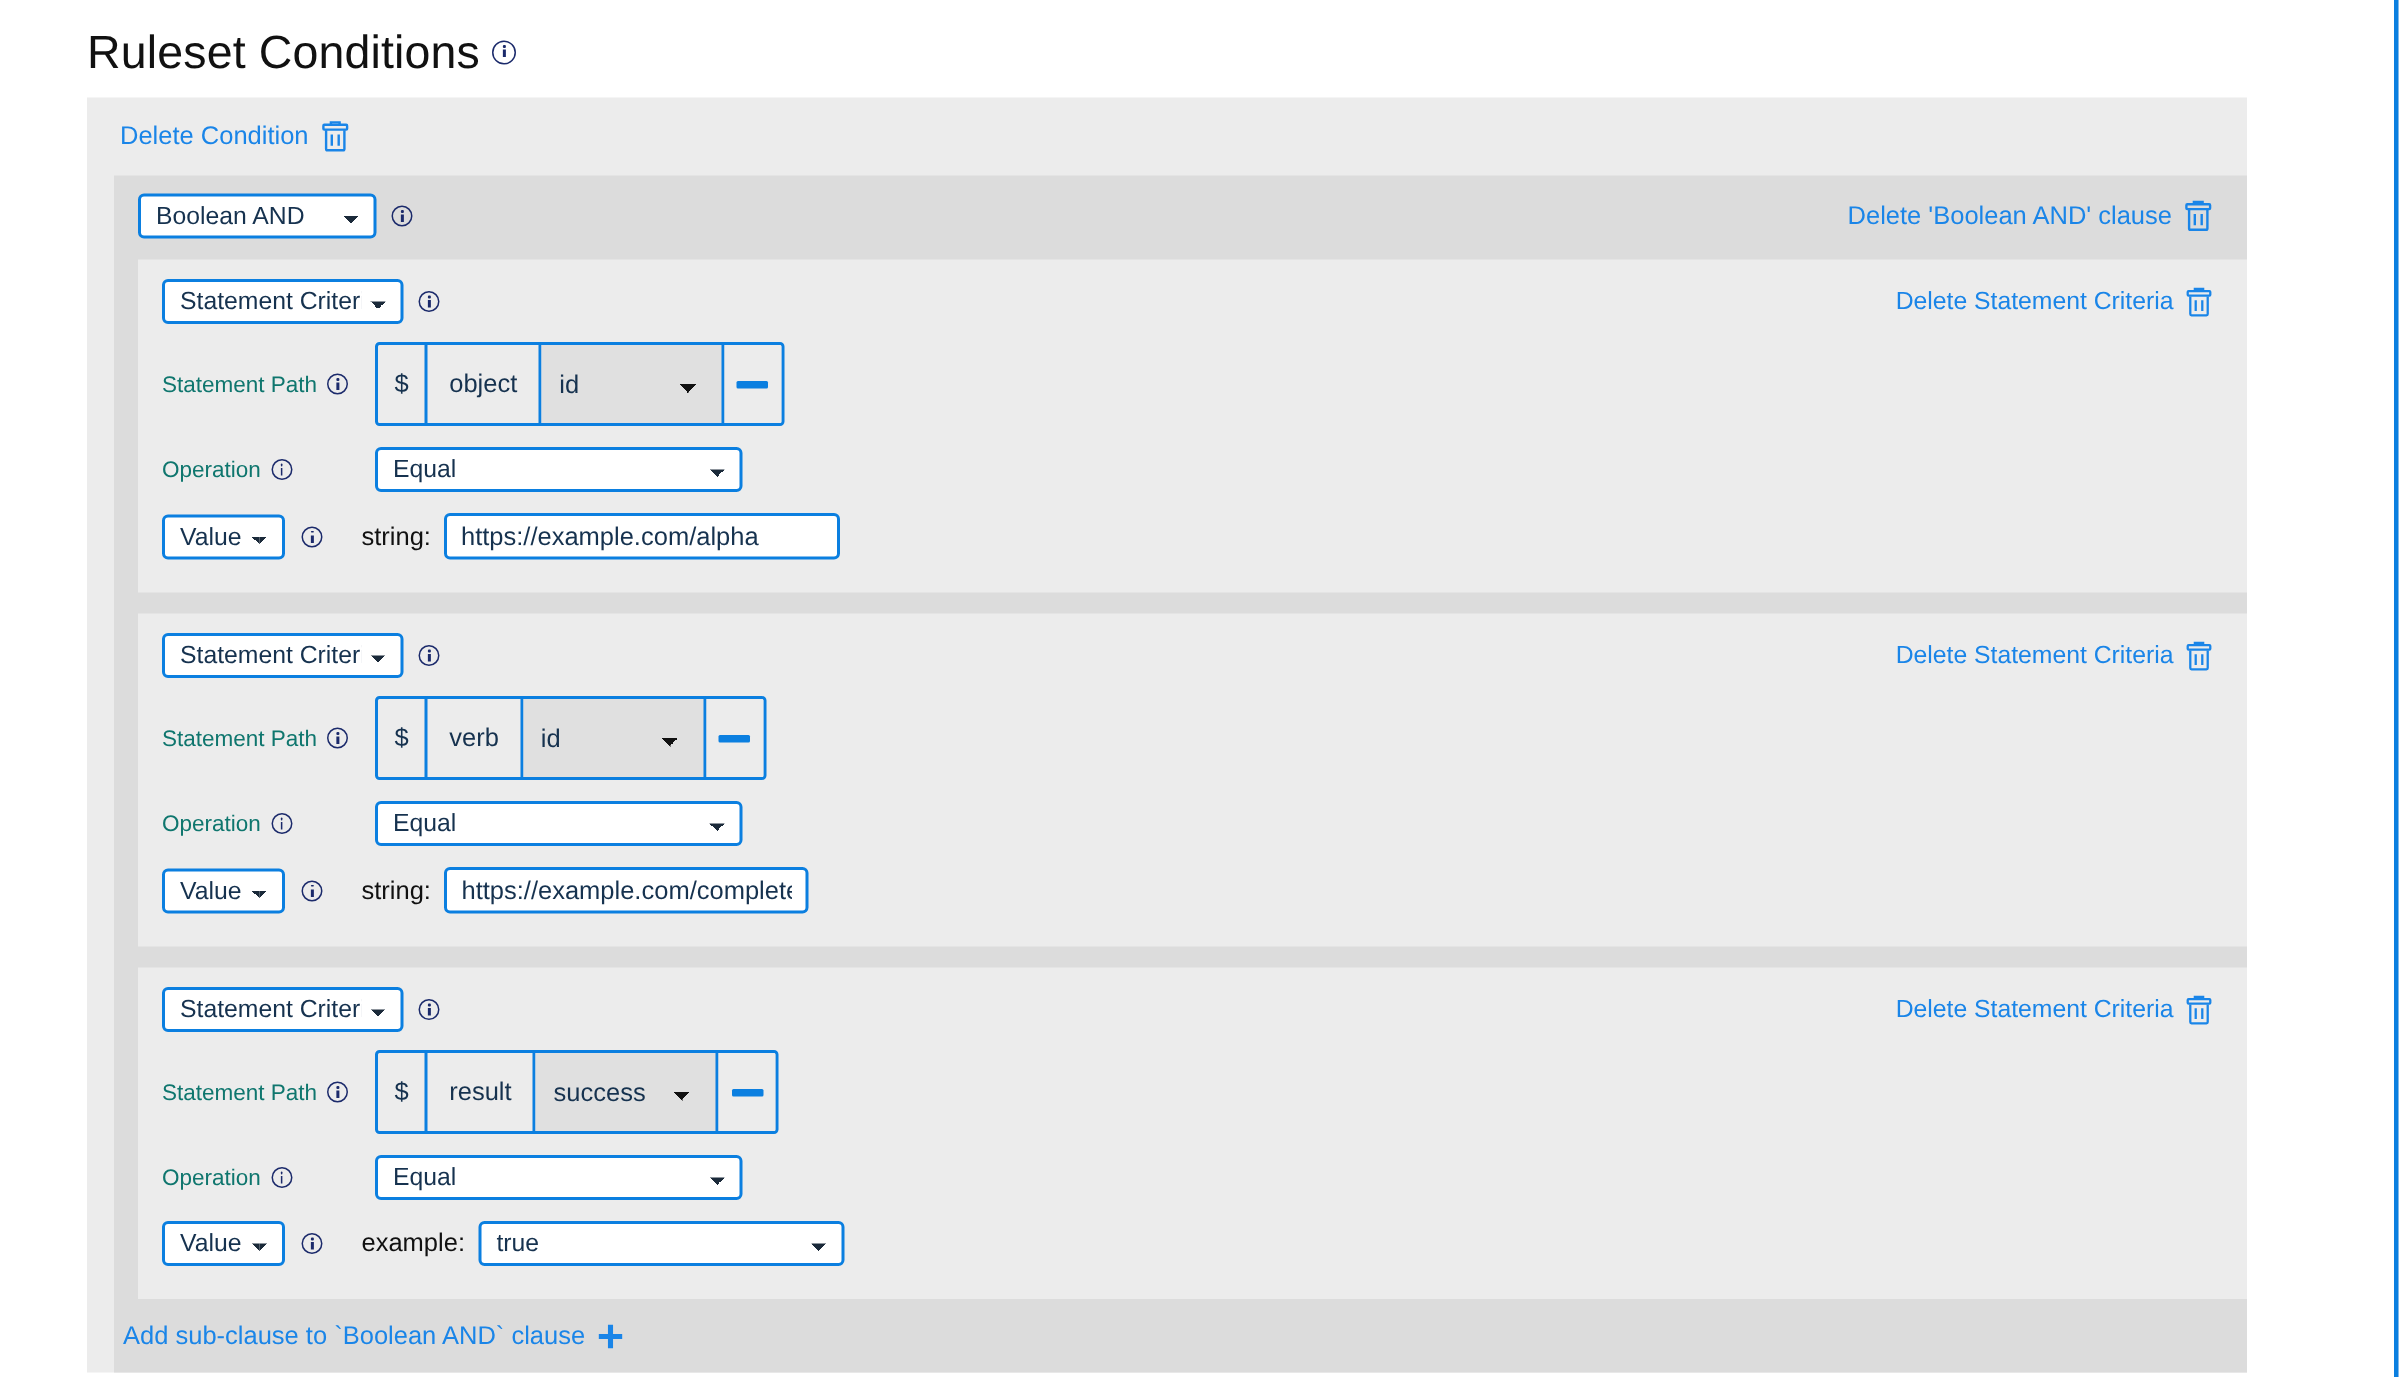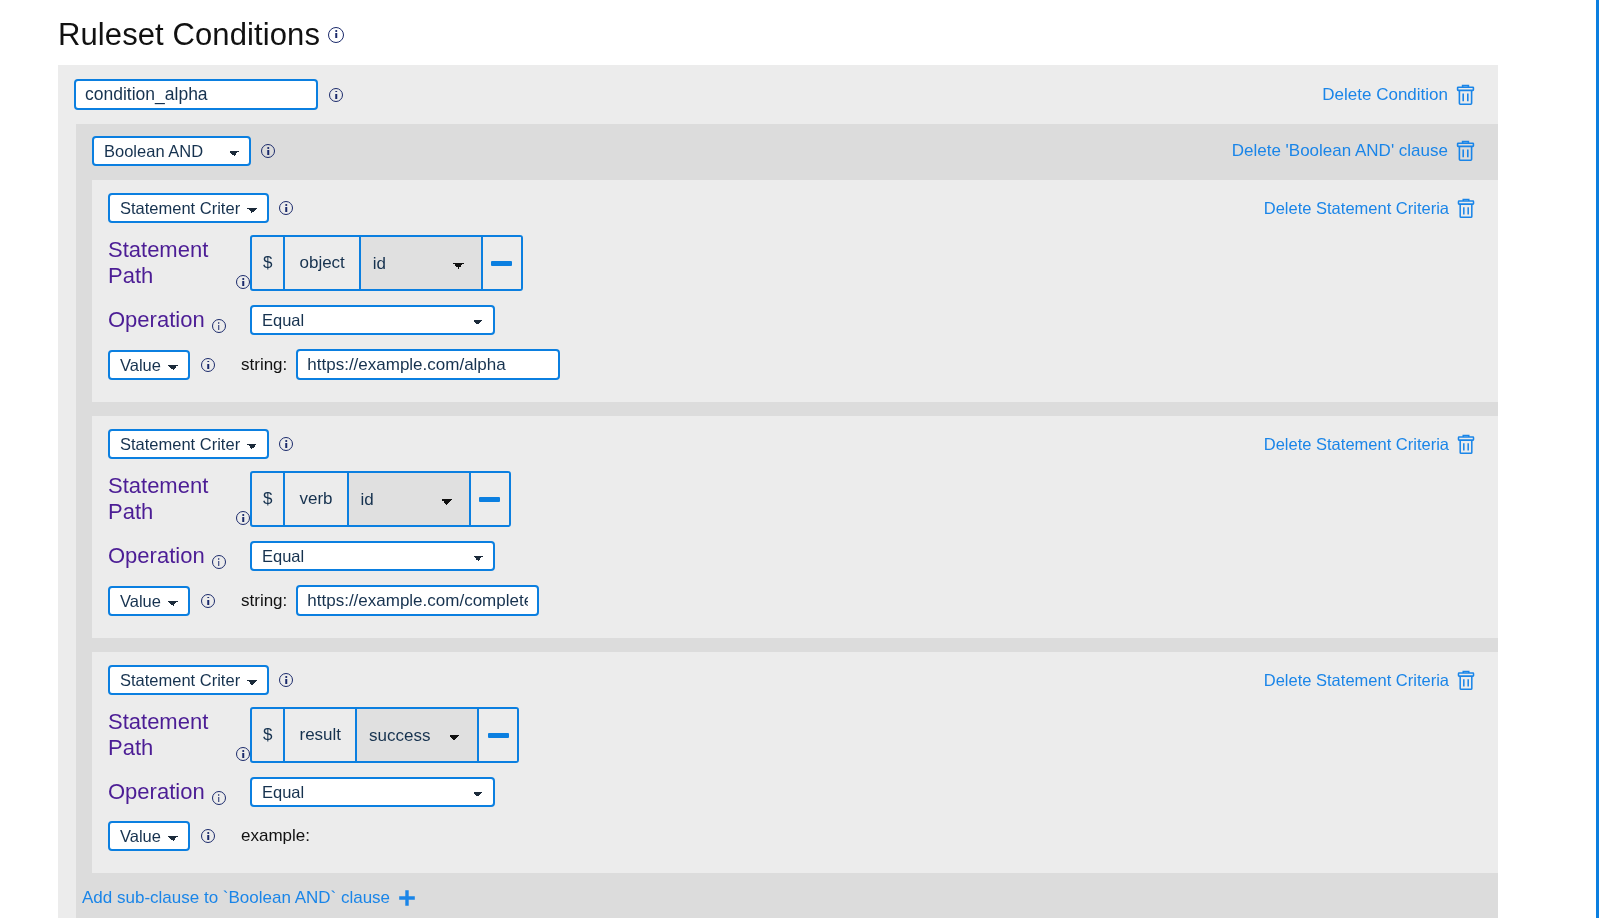--- a/index.html
+++ b/index.html
@@ -85,22 +85,22 @@
   .sel-op     { width: 245px; }
   .sel-value  { width: 82px; }
   .sel-boolval{ width: 244px; }
 
   
   .field-row { display: flex; align-items: center; gap: 0; padding: 0 16px; }
   .row-gap-1 { margin-top: 12px; }
   .row-gap-2 { margin-top: 14px; }
 
   .field-label {
-    font-size: 22px; color: #4c1d95; display: inline-flex;
-    align-items: flex-end; gap: 7px; width: 142px; flex: 0 0 auto;
+    font-size: 15px; color: #0f766e; display: inline-flex;
+    align-items: center; gap: 7px; width: 142px; flex: 0 0 auto;
   }
   .pre-label { font-size: 17px; color: #111; margin: 0 9px 0 26px; }
 
   
   .path-ctl {
     display: inline-flex; align-items: stretch;
     border: 2px solid #0b7fe0; border-radius: 3px; height: 56px;
     overflow: hidden; background: #ececec;
   }
   .path-seg {
@@ -139,24 +139,20 @@
 <div class="page">
 
   <div class="section-title">
     <span>Ruleset Conditions</span>
     <span class="info info-lg"></span>
   </div>
 
   <div class="condition-panel">
 
     <div class="panel-row">
-      <div style="display:flex;align-items:center;gap:11px;">
-        <input class="txt-input name-input" type="text" value="condition_alpha" style="">
-        <span class="info"></span>
-      </div>
       <button class="link-btn">
         <span>Delete Condition</span>
         <svg class="ico" width="21" height="22" viewBox="0 0 21 22" fill="none" stroke="#1a85e8" stroke-width="1.6">
           <rect x="2.6" y="3.2" width="15.8" height="3.2" rx="0.6"></rect>
           <path d="M4.4 6.9 L4.4 19.3 Q4.4 20.2 5.3 20.2 L15.7 20.2 Q16.6 20.2 16.6 19.3 L16.6 6.9"></path>
           <path d="M7.6 3.2 L7.6 1.6 L13.4 1.6 L13.4 3.2"></path>
           <path d="M8.2 9.6 L8.2 17.2 M12.8 9.6 L12.8 17.2"></path>
         </svg>
       </button>
     </div>
@@ -338,20 +334,23 @@
             <option>Equal</option>
           </select>
         </div>
 
         <div class="field-row row-gap-2">
           <select class="sel sel-value">
             <option>Value</option>
           </select>
           <span class="info" style="margin-left:11px;"></span>
           <span class="pre-label">example:</span>
+          <select class="sel sel-boolval">
+            <option>true</option>
+          </select>
         </div>
       </div>
 
       <div class="clause-footer">
         <button class="link-btn">
           <span>Add sub-clause to `Boolean AND` clause</span>
           <svg class="ico" width="20" height="20" viewBox="0 0 20 20">
             <path d="M8.3 2.2 h3.4 v6.1 h6.1 v3.4 h-6.1 v6.1 h-3.4 v-6.1 h-6.1 v-3.4 h6.1 z" fill="#1a85e8"></path>
           </svg>
         </button>

